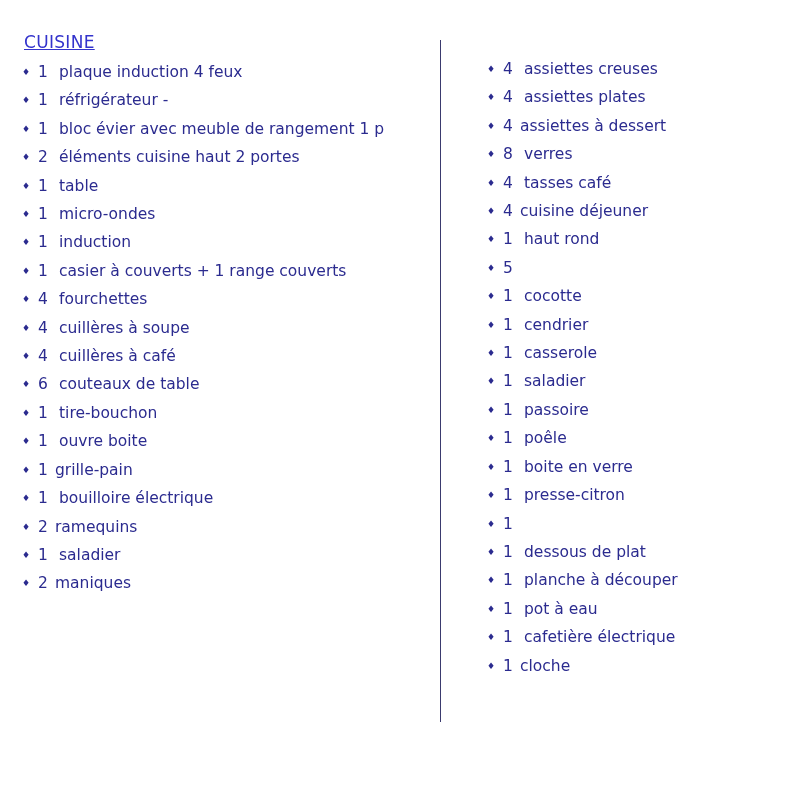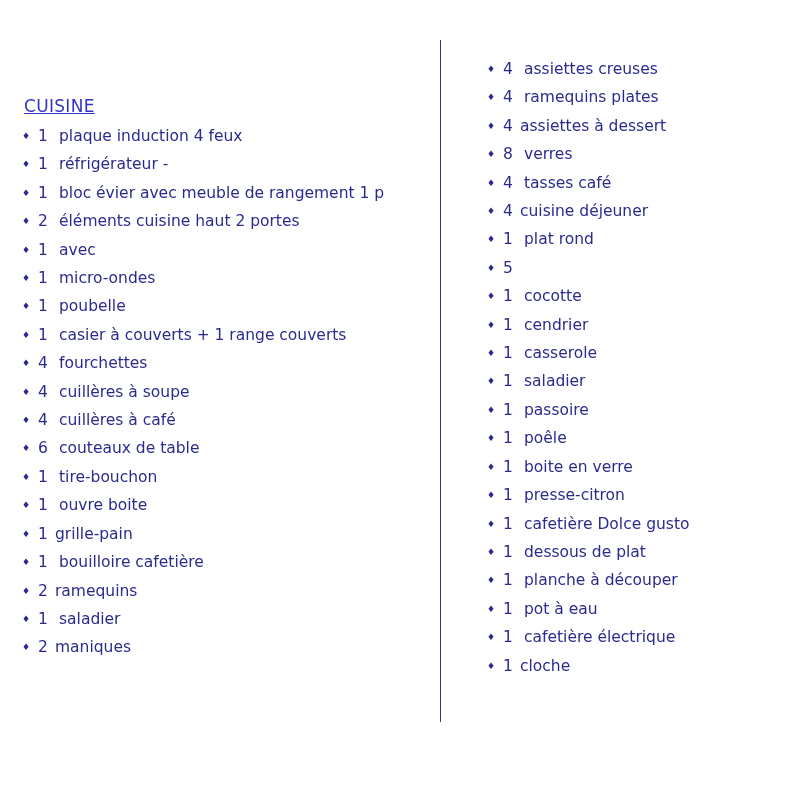--- a/index.html
+++ b/index.html
@@ -30,22 +30,21 @@
     flex-direction: row;
     align-items: flex-start;
   }
   .col {
     box-sizing: border-box;
     position: relative;
   }
   .col-left {
     width: 440px;
     padding-left: 22px;
-    padding-top: 52px;
-    margin-top: 44px;
+    padding-top: 32px;
   }
   .col-divider {
     width: 1px;
     align-self: stretch;
     margin-top: 40px;
     margin-bottom: 78px;
     background: #3a3a6e;
   }
   .col-right {
     flex: 1;
@@ -117,31 +116,31 @@
             <span class="item-text">bloc évier avec meuble de rangement 1 p</span>
           </li>
           <li>
             <span class="bullet">♦</span>
             <span class="qty gap-wide">2</span>
             <span class="item-text">éléments cuisine haut 2 portes</span>
           </li>
           <li>
             <span class="bullet">♦</span>
             <span class="qty gap-wide">1</span>
-            <span class="item-text">avec</span>
+            <span class="item-text">table</span>
           </li>
           <li>
             <span class="bullet">♦</span>
             <span class="qty gap-wide">1</span>
             <span class="item-text">micro-ondes</span>
           </li>
           <li>
             <span class="bullet">♦</span>
             <span class="qty gap-wide">1</span>
-            <span class="item-text">poubelle</span>
+            <span class="item-text">induction</span>
           </li>
           <li>
             <span class="bullet">♦</span>
             <span class="qty gap-wide">1</span>
             <span class="item-text">casier à couverts + 1 range couverts</span>
           </li>
           <li>
             <span class="bullet">♦</span>
             <span class="qty gap-wide">4</span>
             <span class="item-text">fourchettes</span>
@@ -172,21 +171,21 @@
             <span class="item-text">ouvre boite</span>
           </li>
           <li>
             <span class="bullet">♦</span>
             <span class="qty gap-narrow">1</span>
             <span class="item-text">grille-pain</span>
           </li>
           <li>
             <span class="bullet">♦</span>
             <span class="qty gap-wide">1</span>
-            <span class="item-text">bouilloire cafetière</span>
+            <span class="item-text">bouilloire électrique</span>
           </li>
           <li>
             <span class="bullet">♦</span>
             <span class="qty gap-narrow">2</span>
             <span class="item-text">ramequins</span>
           </li>
           <li>
             <span class="bullet">♦</span>
             <span class="qty gap-wide">1</span>
             <span class="item-text">saladier</span>
@@ -204,21 +203,21 @@
     <div class="col col-right">
       <ul class="list">
           <li>
             <span class="bullet">♦</span>
             <span class="qty gap-wide">4</span>
             <span class="item-text">assiettes creuses</span>
           </li>
           <li>
             <span class="bullet">♦</span>
             <span class="qty gap-wide">4</span>
-            <span class="item-text">ramequins plates</span>
+            <span class="item-text">assiettes plates</span>
           </li>
           <li>
             <span class="bullet">♦</span>
             <span class="qty gap-narrow">4</span>
             <span class="item-text">assiettes à dessert</span>
           </li>
           <li>
             <span class="bullet">♦</span>
             <span class="qty gap-wide">8</span>
             <span class="item-text">verres</span>
@@ -229,21 +228,21 @@
             <span class="item-text">tasses café</span>
           </li>
           <li>
             <span class="bullet">♦</span>
             <span class="qty gap-narrow">4</span>
             <span class="item-text">cuisine déjeuner</span>
           </li>
           <li>
             <span class="bullet">♦</span>
             <span class="qty gap-wide">1</span>
-            <span class="item-text">plat rond</span>
+            <span class="item-text">haut rond</span>
           </li>
           <li>
             <span class="bullet">♦</span>
             <span class="qty gap-narrow">5</span>
           </li>
           <li>
             <span class="bullet">♦</span>
             <span class="qty gap-wide">1</span>
             <span class="item-text">cocotte</span>
           </li>
@@ -278,21 +277,20 @@
             <span class="item-text">boite en verre</span>
           </li>
           <li>
             <span class="bullet">♦</span>
             <span class="qty gap-wide">1</span>
             <span class="item-text">presse-citron</span>
           </li>
           <li>
             <span class="bullet">♦</span>
             <span class="qty gap-wide">1</span>
-            <span class="item-text">cafetière Dolce gusto</span>
           </li>
           <li>
             <span class="bullet">♦</span>
             <span class="qty gap-wide">1</span>
             <span class="item-text">dessous de plat</span>
           </li>
           <li>
             <span class="bullet">♦</span>
             <span class="qty gap-wide">1</span>
             <span class="item-text">planche à découper</span>

